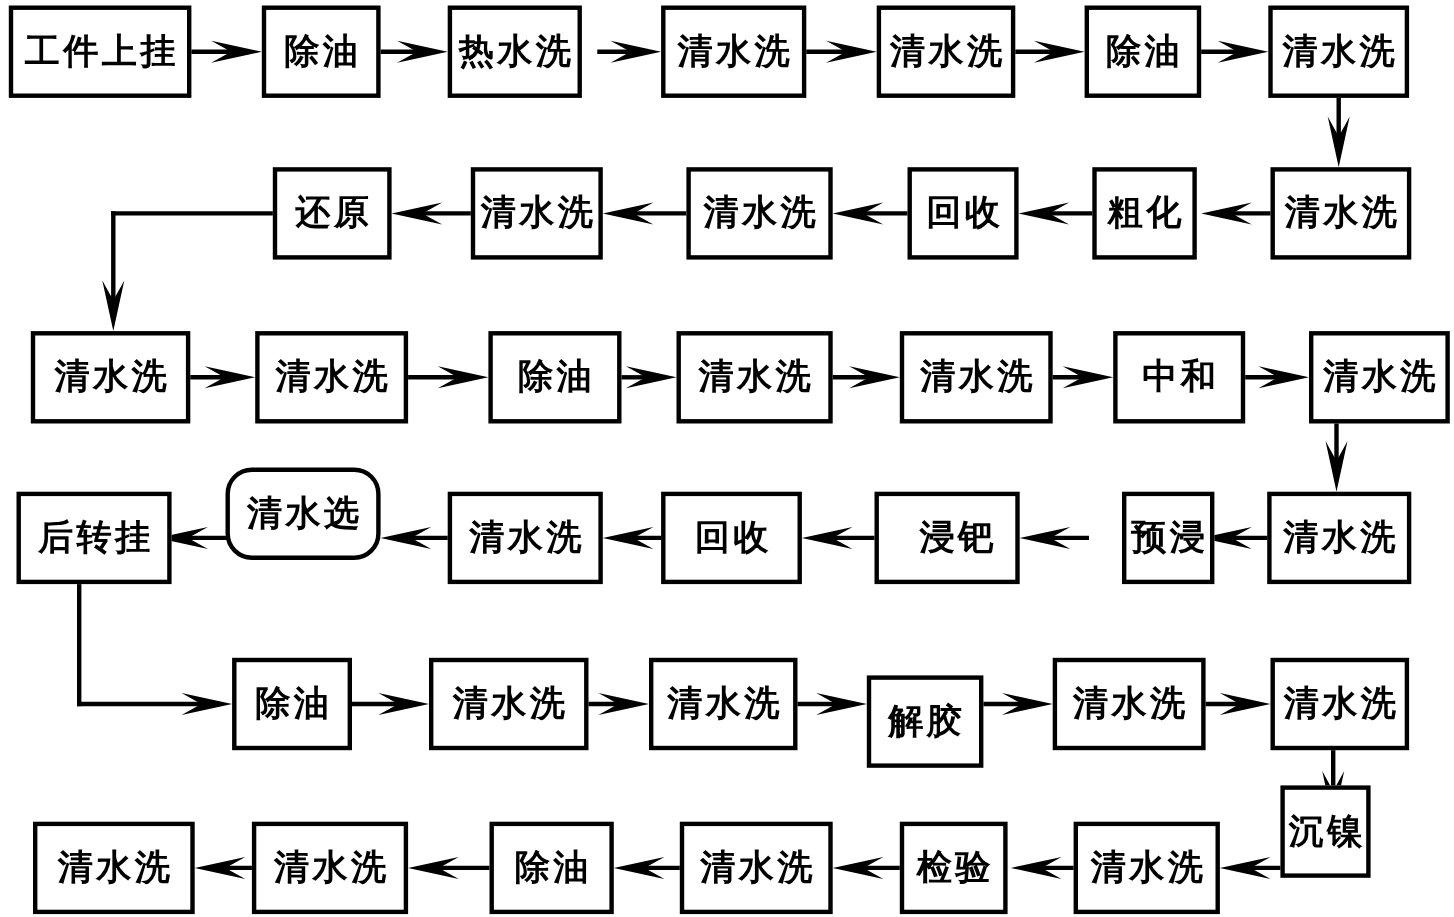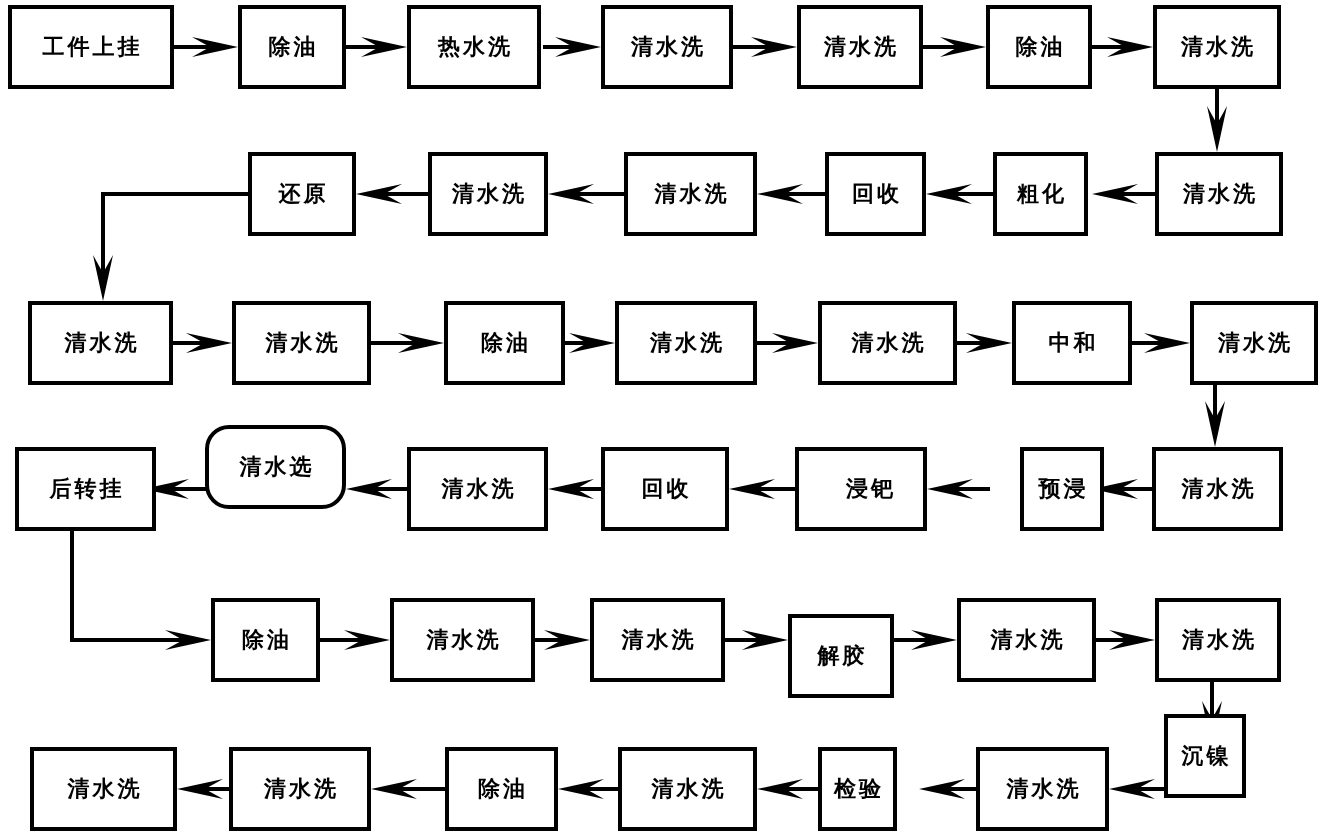--- a/index.html
+++ b/index.html
@@ -16,21 +16,21 @@
   }
   .node{
     position:absolute;
     height:84px;
     box-sizing:border-box;
     border:4px solid #000;
     background:#fff;
     display:flex;
     align-items:center;
     justify-content:center;
-    font-size:22px;
+    font-size:32px;
     font-weight:600;
     letter-spacing:3px;
     color:#000;
     white-space:nowrap;
     text-indent:3px; 
   }
 </style>
 </head>
 <body>
 
@@ -113,21 +113,21 @@
       <polygon points="1215,447 1205,401 1215,419 1225,401" fill="#000000"></polygon>
       <line x1="72" y1="531" x2="72" y2="640" stroke="#000000" stroke-width="4" stroke-linecap="square"></line>
       <line x1="72" y1="640" x2="185" y2="640" stroke="#000000" stroke-width="4" stroke-linecap="square"></line>
       <polygon points="211,640 165,630 183,640 165,650" fill="#000000"></polygon>
       <line x1="1212" y1="682" x2="1212" y2="721" stroke="#000000" stroke-width="4" stroke-linecap="square"></line>
       <polygon points="1212,747 1202,701 1212,719 1222,701" fill="#000000"></polygon>
     </svg>
   <div id="nodes">
       <div class="node" style="left: 8px; top: 5px; width: 166px;">工件上挂</div>
       <div class="node" style="left: 238px; top: 5px; width: 108px;">除油</div>
-      <div class="node" style="left: 407px; top: 5px; width: 134px;">热水洗</div>
+      <div class="node" style="left: 407px; top: 5px; width: 122px;">热水洗</div>
       <div class="node" style="left: 601px; top: 5px; width: 132px;">清水洗</div>
       <div class="node" style="left: 797px; top: 5px; width: 126px;">清水洗</div>
       <div class="node" style="left: 986px; top: 5px; width: 106px;">除油</div>
       <div class="node" style="left: 1153px; top: 5px; width: 128px;">清水洗</div>
       <div class="node" style="left: 248px; top: 152px; width: 108px;">还原</div>
       <div class="node" style="left: 428px; top: 152px; width: 120px;">清水洗</div>
       <div class="node" style="left: 624px; top: 152px; width: 133px;">清水洗</div>
       <div class="node" style="left: 825px; top: 152px; width: 101px;">回收</div>
       <div class="node" style="left: 993px; top: 152px; width: 95px;">粗化</div>
       <div class="node" style="left: 1155px; top: 152px; width: 128px;">清水洗</div>
@@ -148,17 +148,17 @@
       <div class="node" style="left: 211px; top: 598px; width: 109px;">除油</div>
       <div class="node" style="left: 390px; top: 598px; width: 145px;">清水洗</div>
       <div class="node" style="left: 590px; top: 598px; width: 135px;">清水洗</div>
       <div class="node" style="left: 788px; top: 598px; width: 106px; margin-top: 16px;">解胶</div>
       <div class="node" style="left: 957px; top: 598px; width: 139px;">清水洗</div>
       <div class="node" style="left: 1155px; top: 598px; width: 126px;">清水洗</div>
       <div class="node" style="left: 30px; top: 747px; width: 147px;">清水洗</div>
       <div class="node" style="left: 229px; top: 747px; width: 142px;">清水洗</div>
       <div class="node" style="left: 445px; top: 747px; width: 113px;">除油</div>
       <div class="node" style="left: 618px; top: 747px; width: 139px;">清水洗</div>
-      <div class="node" style="left: 818px; top: 747px; width: 79px;">检验</div>
+      <div class="node" style="left: 818px; top: 747px; width: 98px;">检验</div>
       <div class="node" style="left: 976px; top: 747px; width: 133px;">清水洗</div>
       <div class="node" style="left: 1164px; top: 714px; width: 82px; font-family: Liberation Mono, monospace;">沉镍</div>
     </div>
 </div>
 
 </body></html>

